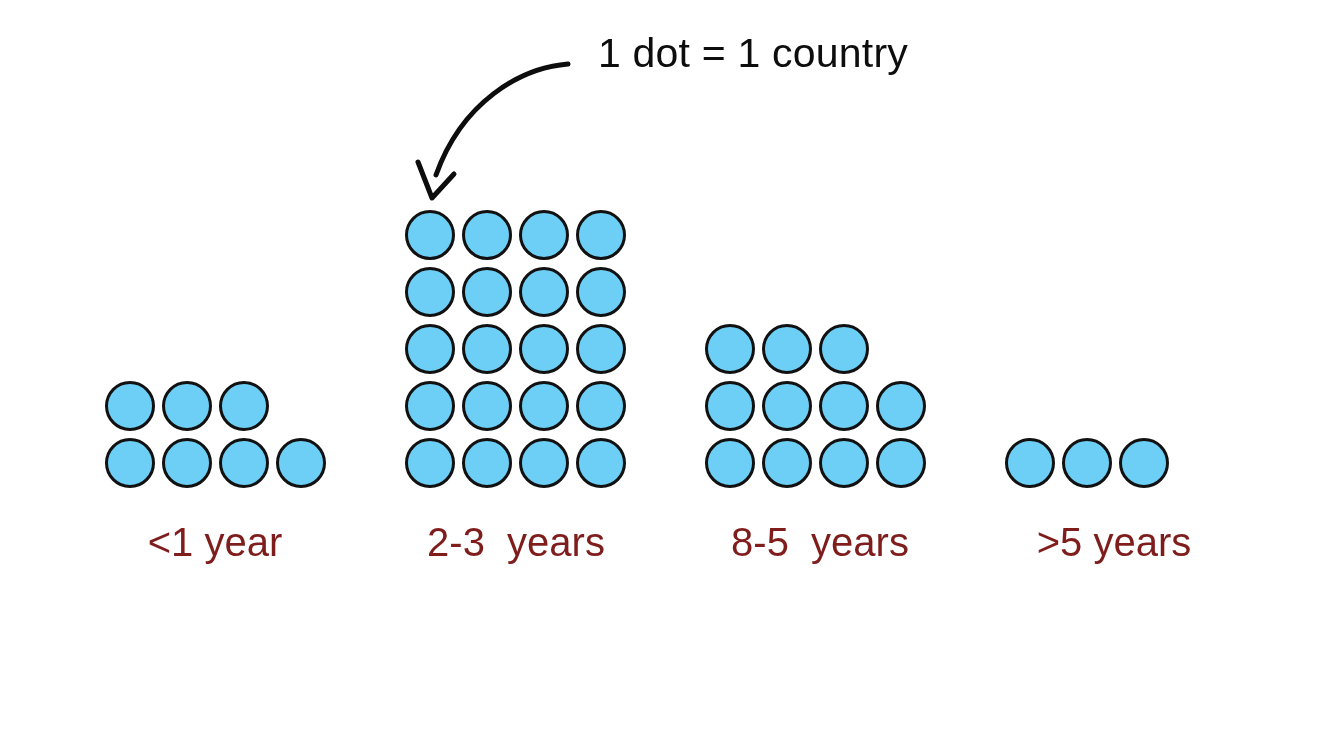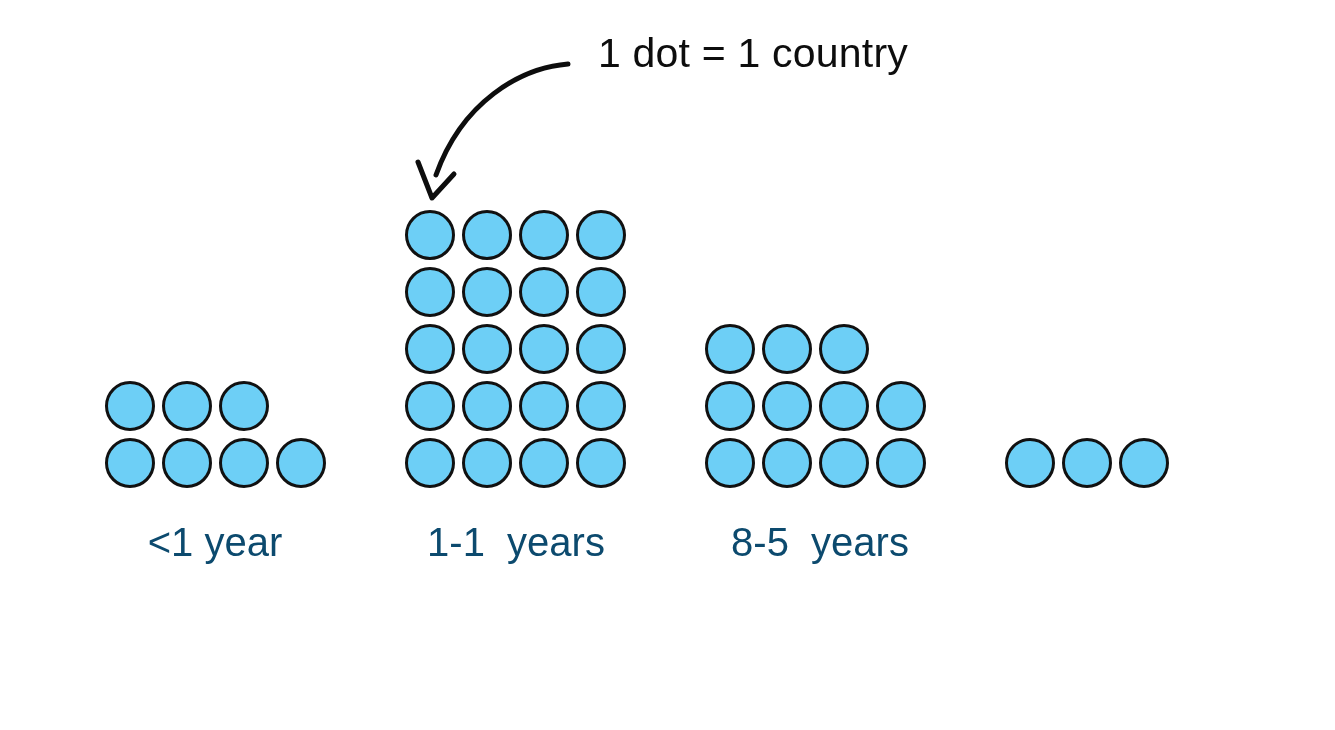--- a/index.html
+++ b/index.html
@@ -73,21 +73,21 @@
   }
   .dot:last-child { margin-right: 0; }
 
   .group-label {
     position: absolute;
     top: 520px;
     font-size: 40px;
     font-weight: 400;
     line-height: 1.1;
     white-space: pre;
-    color: #0c4a6e;
+    color: #7f1d1d;
     text-align: center;
     transform: translateX(-50%);
   }
 
   
   #chart-caption {
     position: absolute;
     left: 0;
     top: 648px;
     width: 1335px;
@@ -179,15 +179,16 @@
       <div class="dot-group" style="left: 1005px;">
         <div class="dot-row">
           <div class="dot" style="background: rgb(109, 207, 246); border-color: rgb(17, 17, 17);"></div>
           <div class="dot" style="background: rgb(109, 207, 246); border-color: rgb(17, 17, 17);"></div>
           <div class="dot" style="background: rgb(109, 207, 246); border-color: rgb(17, 17, 17);"></div>
         </div>
       </div>
     </div>
 
 <div class="group-label" style="left: 215px;">&lt;1 year</div>
-    <div class="group-label" style="left: 516px;">1-1  years</div>
+    <div class="group-label" style="left: 516px;">2-3  years</div>
     <div class="group-label" style="left: 820px;">8-5  years</div>
+    <div class="group-label" style="left: 1114px;">&gt;5 years</div>
   </div>
 
 </body></html>

